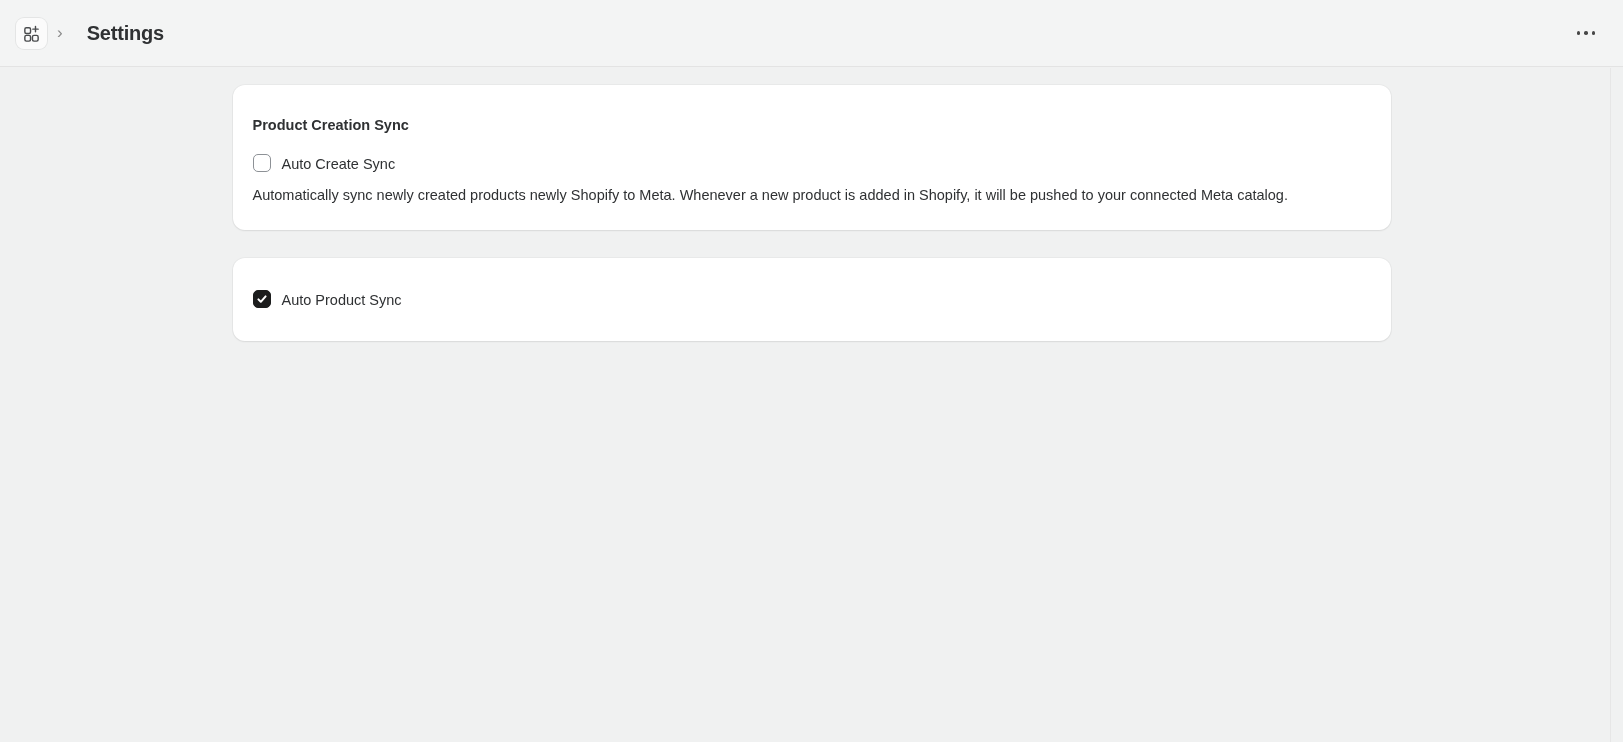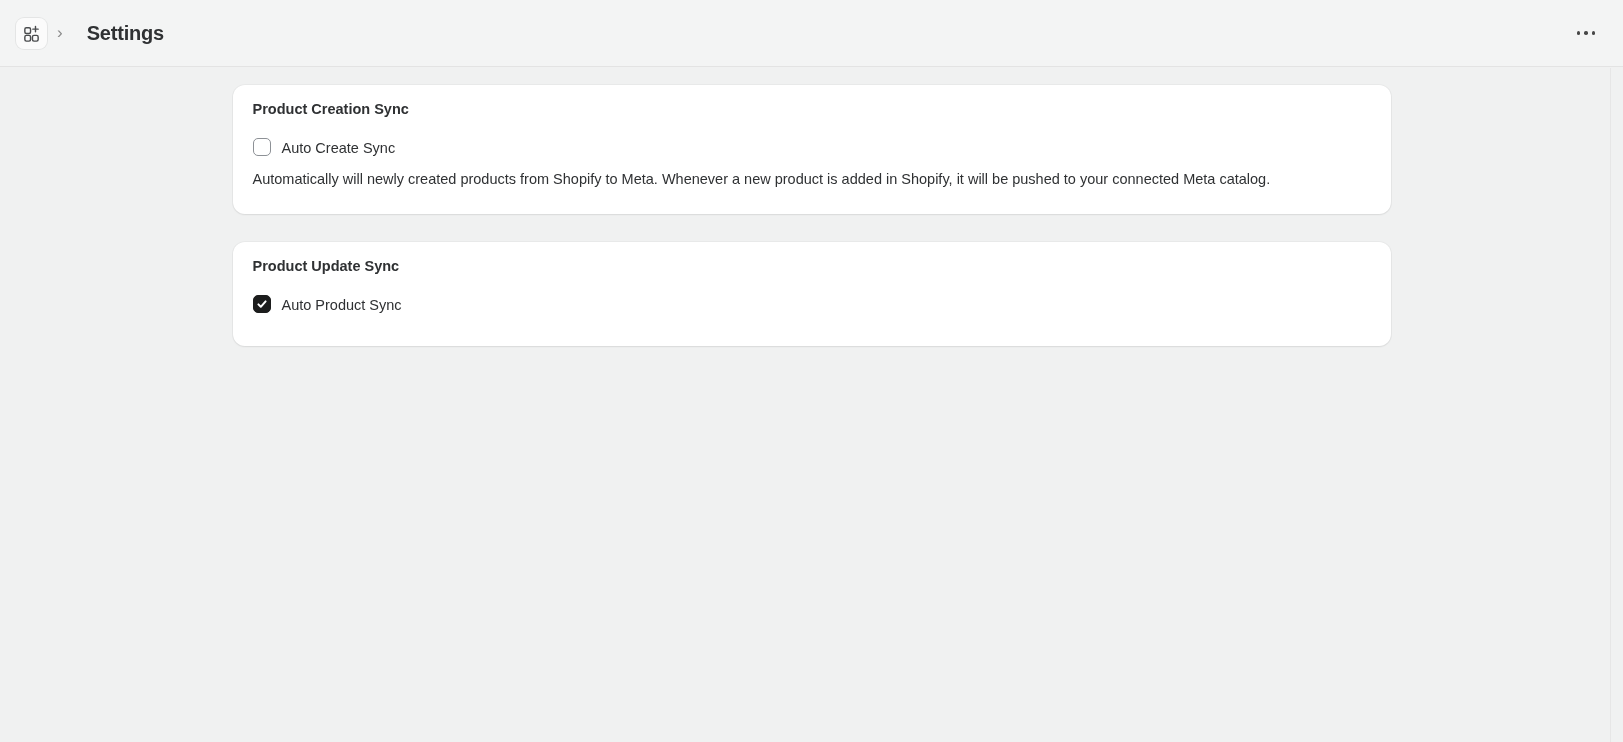--- a/index.html
+++ b/index.html
@@ -65,21 +65,21 @@
     width: 1158px;
     margin: 0 auto;
     display: flex;
     flex-direction: column;
     gap: 28px;
   }
   .card {
     background: #ffffff;
     border-radius: 12px;
     box-shadow: 0 1px 2px rgba(0,0,0,0.07), 0 0 0 1px rgba(0,0,0,0.03);
-    padding: 16px 20px 22px 20px;
+    padding: 32px 20px 22px 20px;
   }
   .card-title {
     font-size: 14.5px;
     font-weight: 700;
     color: #2f3133;
     margin-bottom: 21px;
   }
   .checkbox-row {
     display: flex;
     align-items: flex-end;
@@ -150,25 +150,24 @@
   <div class="content-column">
 
     <section class="card">
       <h2 class="card-title">Product Creation Sync</h2>
       <div class="checkbox-row">
         <span class="checkbox" data-checked="false">
           
         </span>
         <span class="checkbox-label">Auto Create Sync</span>
       </div>
-      <p class="card-description">Automatically will newly created products from Shopify to Meta. Whenever a new product is added in Shopify, it will be pushed to your connected Meta catalog.</p>
+      <p class="card-description">Automatically sync newly created products newly Shopify to Meta. Whenever a new product is added in Shopify, it will be pushed to your connected Meta catalog.</p>
     </section>
 
     <section class="card">
-      <h2 class="card-title">Product Update Sync</h2>
       <div class="checkbox-row">
         <span class="checkbox" data-checked="true">
           <svg width="12" height="12" viewBox="0 0 12 12" fill="none" stroke="#ffffff" stroke-width="2" stroke-linecap="round" stroke-linejoin="round">
             <path d="M2.4 6.4 L4.8 8.8 L9.6 3.4"></path>
           </svg>
         </span>
         <span class="checkbox-label">Auto Product Sync</span>
       </div>
     </section>
 

